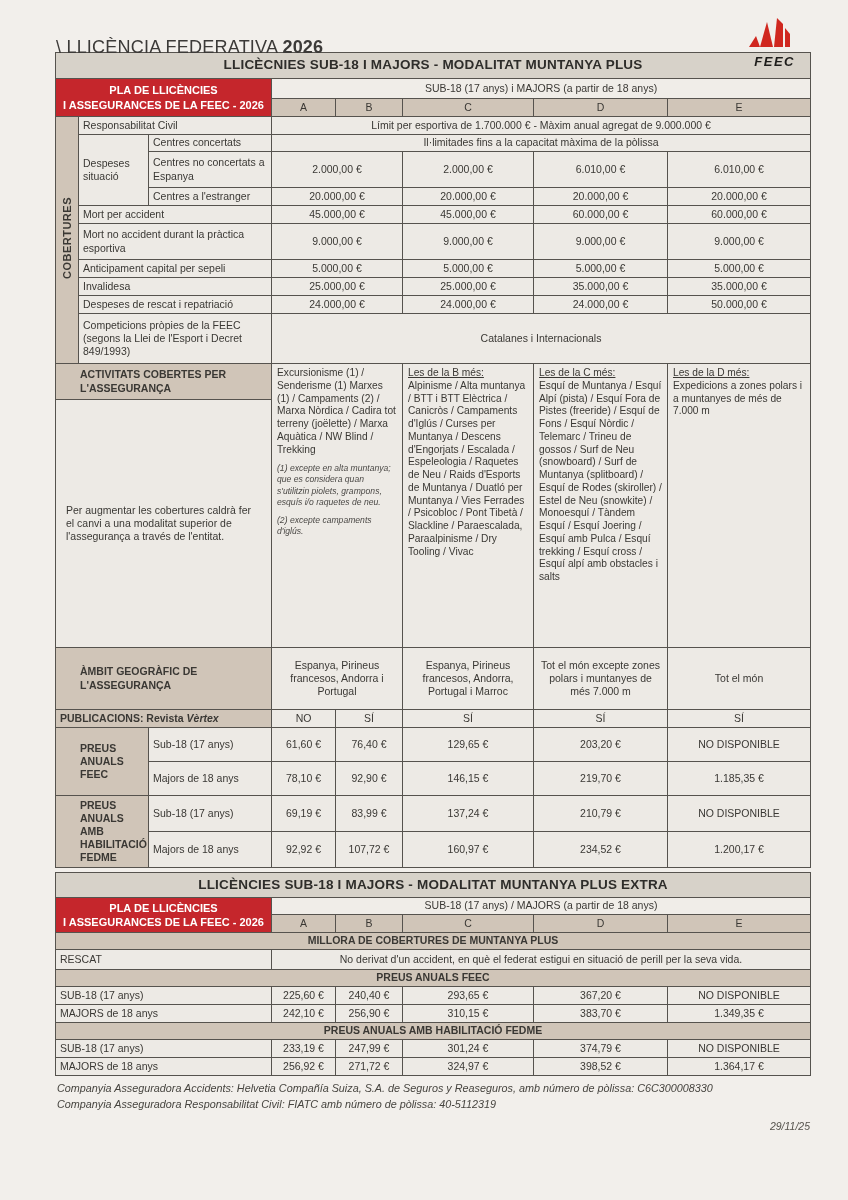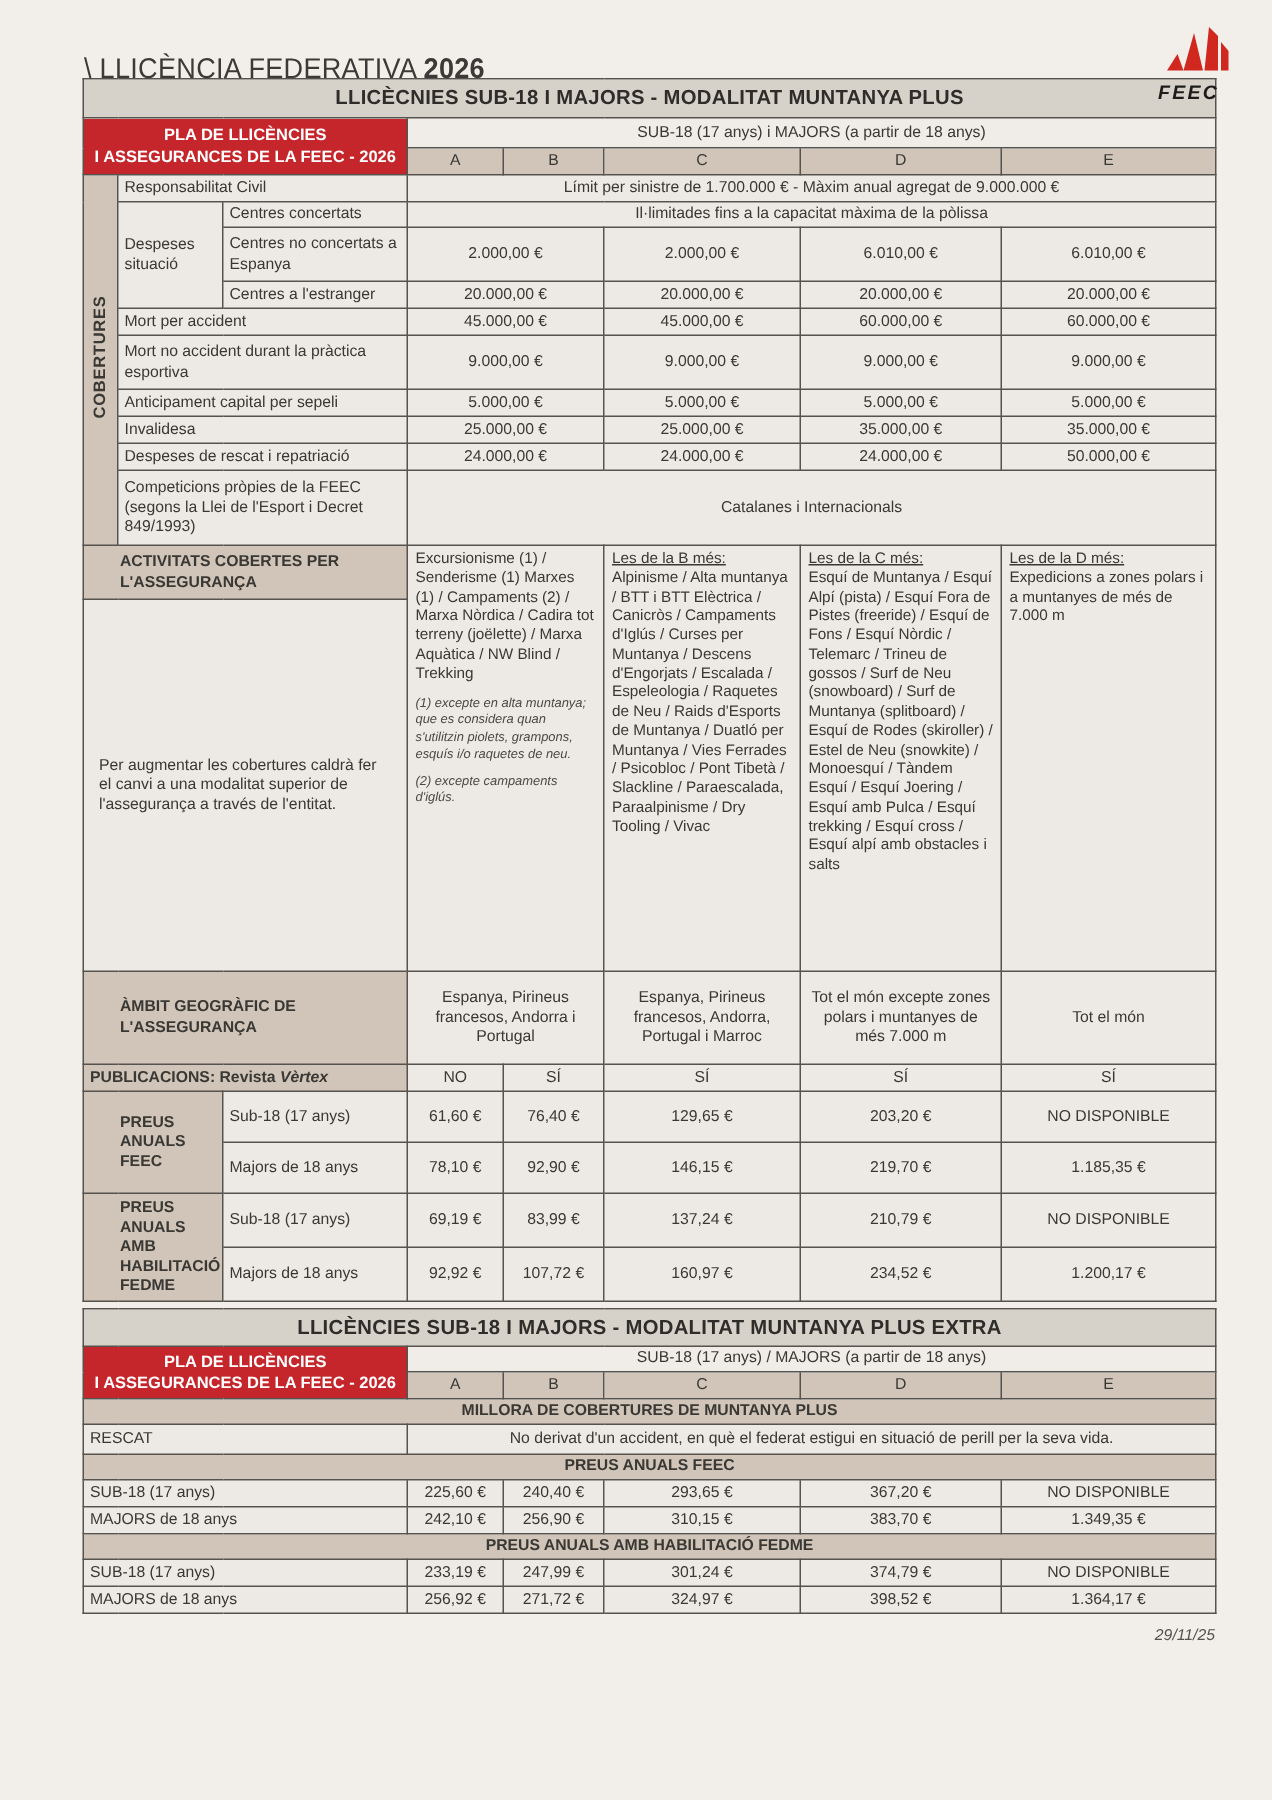--- a/index.html
+++ b/index.html
@@ -10,21 +10,21 @@
     color: #3a3834;
     position: relative;
   }
   
   .page-header {
     position: absolute; top: 36px; left: 56px;
     font-size: 19px; letter-spacing: .2px; color: #3c3a38;
     transform: scaleX(.95); transform-origin: left;
   }
   .page-header b { font-weight: bold; }
-  .logo { position: absolute; top: 16px; right: 24px; width: 52px; text-align: left; }
+  .logo { position: absolute; top: 16px; right: 53px; width: 52px; text-align: right; }
   .logo svg { display: block; margin: 0 auto; }
   .logo .logo-text {
     font-weight: bold; font-style: italic; font-size: 13px;
     letter-spacing: 1.5px; color: #1d1c1a; margin-top: 0;
   }
   
   table {
     border-collapse: collapse; table-layout: fixed;
     width: 755px; margin-left: 55px;
   }
@@ -116,21 +116,21 @@
     <td class="collet">C</td>
     <td class="collet">D</td>
     <td class="collet">E</td>
   </tr>
 
   <tr style="height:18px">
     <td rowspan="10" class="beige vertcell">
       <span>COBERTURES</span>
     </td>
     <td colspan="2">Responsabilitat Civil</td>
-    <td colspan="5" class="ctr">Límit per sinistre de 1.700.000 € - Màxim anual agregat de 9.000.000 €</td>
+    <td colspan="5" class="ctr">Límit per esportiva de 1.700.000 € - Màxim anual agregat de 9.000.000 €</td>
   </tr>
 
   <tr style="height:17px">
     <td rowspan="3">Despeses situació</td>
     <td>Centres concertats</td>
     <td colspan="5" class="ctr">Il·limitades fins a la capacitat màxima de la pòlissa</td>
   </tr>
   <tr style="height:36px">
     <td>Centres no concertats a Espanya</td>
     <td colspan="2" class="ctr">2.000,00 €</td>
@@ -341,14 +341,16 @@
     <td class="ctr">256,92 €</td>
     <td class="ctr">271,72 €</td>
     <td class="ctr">324,97 €</td>
     <td class="ctr">398,52 €</td>
     <td class="ctr">1.364,17 €</td>
   </tr>
 </tbody>
   </table>
 
 <div class="footnotes">
+  <div>Companyia Asseguradora Accidents: Helvetia Compañía Suiza, S.A. de Seguros y Reaseguros, amb número de pòlissa: C6C300008330</div>
+  <div>Companyia Asseguradora Responsabilitat Civil: FIATC amb número de pòlissa: 40-5112319</div>
 </div>
 <div class="datebox">29/11/25</div>
 
 </body></html>

